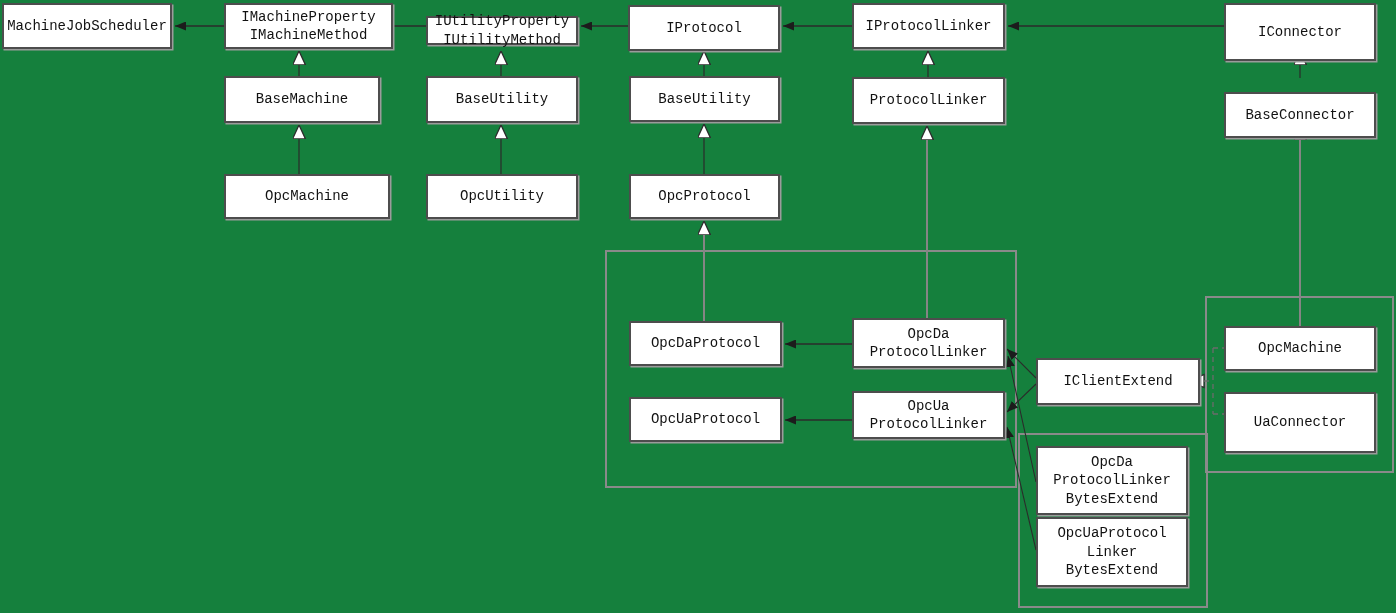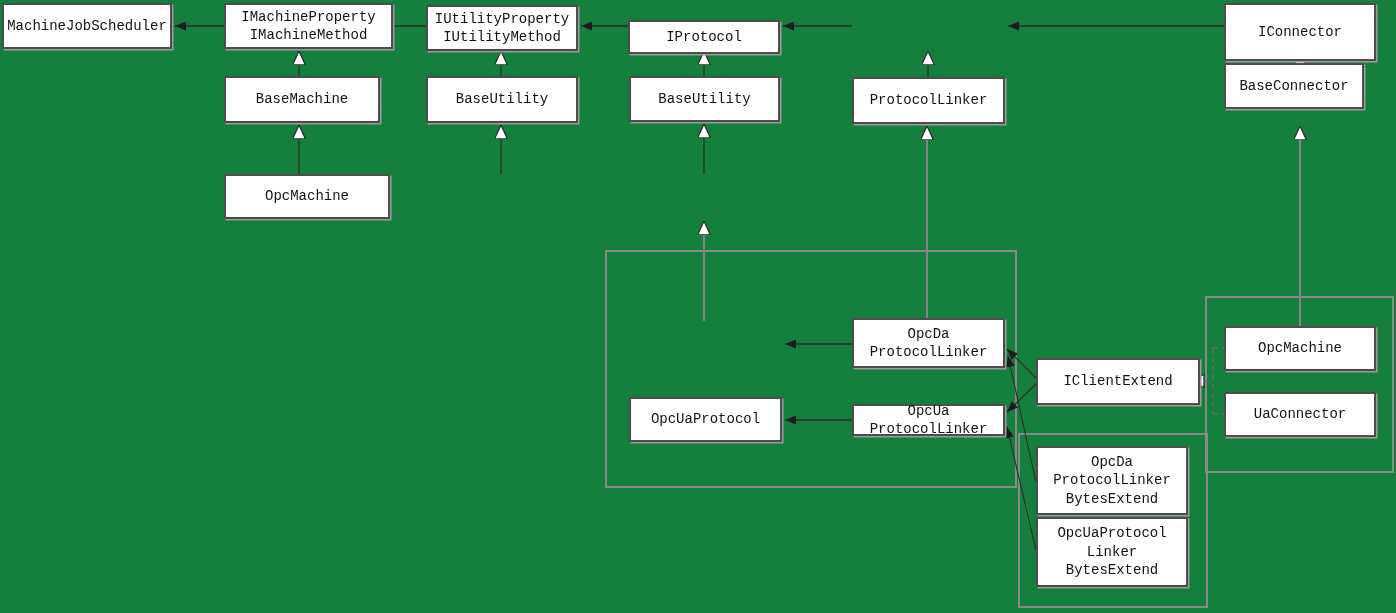--- a/index.html
+++ b/index.html
@@ -104,70 +104,82 @@
     <line class="edge-dash" x1="1213" y1="414" x2="1224" y2="414"></line>
   </svg>
 
   <div class="node" style="left:2px; top:3px; width:170px; height:46px">
     <span class="lbl">MachineJobScheduler</span>
   </div>
   <div class="node" style="left:224px; top:3px; width:169px; height:46px">
     <span class="lbl">IMachineProperty
 IMachineMethod</span>
   </div>
-  <div class="node" style="left:426px; top:5px; width:152px; height:46px">
+  <div class="node" style="left:426px; top:16px; width:152px; height:29px">
     <span class="lbl">IUtilityProperty
 IUtilityMethod</span>
   </div>
-  <div class="node" style="left:628px; top:20px; width:152px; height:34px">
+  <div class="node" style="left:628px; top:5px; width:152px; height:46px">
     <span class="lbl">IProtocol</span>
+  </div>
+  <div class="node" style="left:852px; top:3px; width:153px; height:46px">
+    <span class="lbl">IProtocolLinker</span>
   </div>
   <div class="node" style="left:1224px; top:3px; width:152px; height:58px">
     <span class="lbl">IConnector</span>
   </div>
 
   <div class="node" style="left:224px; top:76px; width:156px; height:47px">
     <span class="lbl">BaseMachine</span>
   </div>
   <div class="node" style="left:426px; top:76px; width:152px; height:47px">
     <span class="lbl">BaseUtility</span>
   </div>
   <div class="node" style="left:629px; top:76px; width:151px; height:46px">
     <span class="lbl">BaseUtility</span>
   </div>
   <div class="node" style="left:852px; top:77px; width:153px; height:47px">
     <span class="lbl">ProtocolLinker</span>
   </div>
-  <div class="node" style="left:1224px; top:63px; width:140px; height:46px">
+  <div class="node" style="left:1224px; top:92px; width:152px; height:46px">
     <span class="lbl">BaseConnector</span>
   </div>
 
   <div class="node" style="left:224px; top:174px; width:166px; height:45px">
     <span class="lbl">OpcMachine</span>
   </div>
+  <div class="node" style="left:426px; top:174px; width:152px; height:45px">
+    <span class="lbl">OpcUtility</span>
+  </div>
+  <div class="node" style="left:629px; top:174px; width:151px; height:45px">
+    <span class="lbl">OpcProtocol</span>
+  </div>
 
+  <div class="node" style="left:629px; top:321px; width:153px; height:45px">
+    <span class="lbl">OpcDaProtocol</span>
+  </div>
   <div class="node" style="left:852px; top:318px; width:153px; height:50px">
     <span class="lbl">OpcDa
 ProtocolLinker</span>
   </div>
   <div class="node" style="left:629px; top:397px; width:153px; height:45px">
     <span class="lbl">OpcUaProtocol</span>
   </div>
-  <div class="node" style="left:852px; top:404px; width:153px; height:32px">
+  <div class="node" style="left:852px; top:391px; width:153px; height:48px">
     <span class="lbl">OpcUa
 ProtocolLinker</span>
   </div>
 
   <div class="node" style="left:1036px; top:358px; width:164px; height:47px">
     <span class="lbl">IClientExtend</span>
   </div>
   <div class="node" style="left:1224px; top:326px; width:152px; height:45px">
     <span class="lbl">OpcMachine</span>
   </div>
-  <div class="node" style="left:1224px; top:392px; width:152px; height:45px">
+  <div class="node" style="left:1224px; top:392px; width:152px; height:61px">
     <span class="lbl">UaConnector</span>
   </div>
 
   <div class="node" style="left:1036px; top:446px; width:152px; height:69px">
     <span class="lbl">OpcDa
 ProtocolLinker
 BytesExtend</span>
   </div>
   <div class="node" style="left:1036px; top:517px; width:152px; height:70px">
     <span class="lbl">OpcUaProtocol

